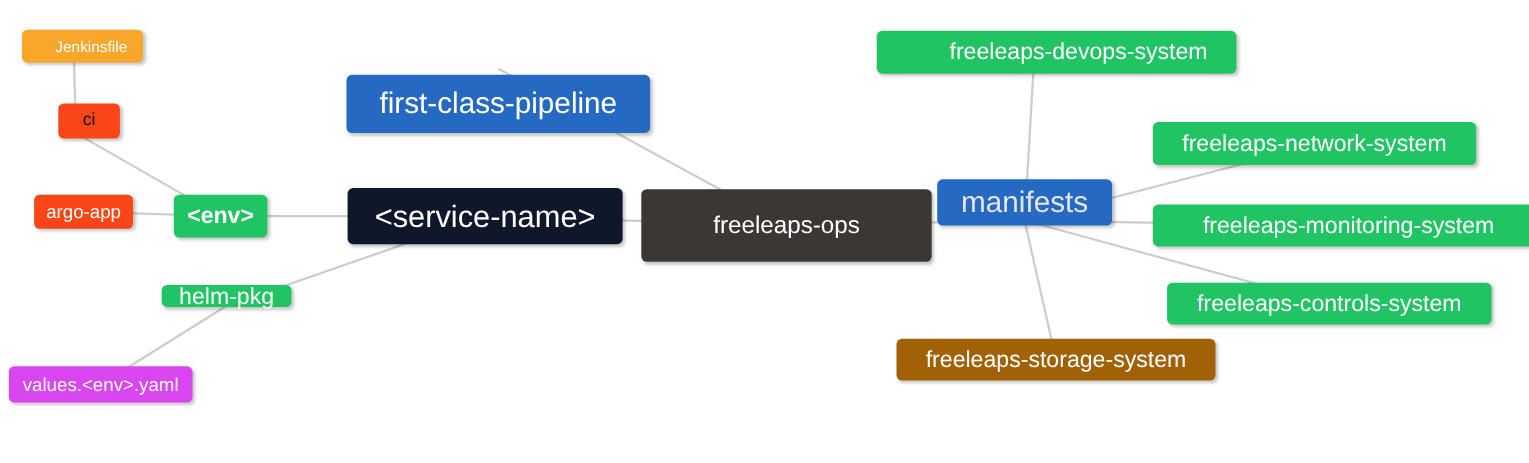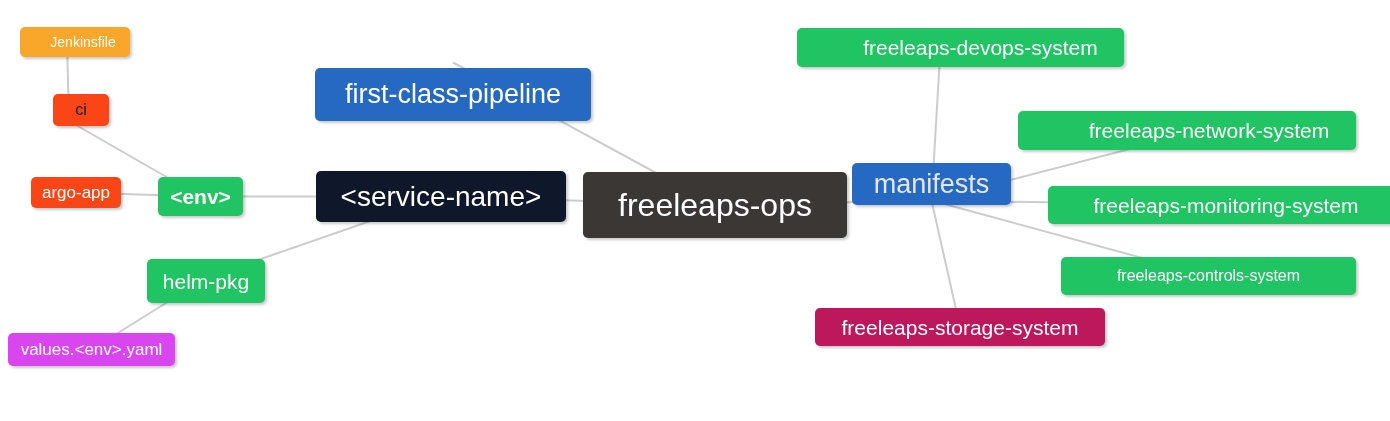--- a/index.html
+++ b/index.html
@@ -52,29 +52,29 @@
       <line x1="200.5" y1="196.5" x2="76" y2="192.5" stroke="#cccccc" stroke-width="2"></line>
       <line x1="69" y1="121" x2="67" y2="42" stroke="#cccccc" stroke-width="2"></line>
       <line x1="206" y1="278" x2="91.5" y2="349.5" stroke="#cccccc" stroke-width="2"></line>
       <line x1="931.5" y1="200.5" x2="940.5" y2="47.5" stroke="#cccccc" stroke-width="2"></line>
       <line x1="931.5" y1="200.5" x2="1201" y2="130.5" stroke="#cccccc" stroke-width="2"></line>
       <line x1="931.5" y1="200.5" x2="1210" y2="205" stroke="#cccccc" stroke-width="2"></line>
       <line x1="931.5" y1="200.5" x2="1208.5" y2="276" stroke="#cccccc" stroke-width="2"></line>
       <line x1="931.5" y1="200.5" x2="960" y2="327" stroke="#cccccc" stroke-width="2"></line>
     </svg>
   <div id="node-layer">
-      <div class="node" style="left: 583px; top: 172px; width: 264px; height: 66px; font-size: 32px; background: rgb(59, 55, 53); color: rgb(255, 255, 255);">freeleaps-ops</div>
+      <div class="node" style="left: 583px; top: 172px; width: 264px; height: 66px; font-size: 22px; background: rgb(59, 55, 53); color: rgb(255, 255, 255);">freeleaps-ops</div>
       <div class="node" style="left: 315px; top: 36px; width: 276px; height: 53px; font-size: 27px; background: rgb(37, 105, 194); color: rgb(255, 255, 255); margin-top: 32px;">first-class-pipeline</div>
       <div class="node" style="left: 316px; top: 171px; width: 250px; height: 51px; font-size: 28px; background: #0f172a; color: rgb(255, 255, 255);">&lt;service-name&gt;</div>
       <div class="node" style="left: 852px; top: 163px; width: 159px; height: 42px; font-size: 27px; background: rgb(37, 105, 194); color: #e5e5e5;">manifests</div>
       <div class="node" style="left: 158px; top: 177px; width: 85px; height: 39px; font-size: 21px; background: rgb(32, 196, 99); color: rgb(255, 255, 255); font-weight: bold;">&lt;env&gt;</div>
-      <div class="node" style="left: 147px; top: 259px; width: 118px; height: 44px; font-size: 21px; background: rgb(32, 196, 99); color: rgb(255, 255, 255);">helm-pkg</div>
+      <div class="node" style="left: 147px; top: 259px; width: 118px; height: 20px; font-size: 21px; background: rgb(32, 196, 99); color: rgb(255, 255, 255);">helm-pkg</div>
       <div class="node" style="left: 53px; top: 94px; width: 56px; height: 32px; font-size: 16px; background: rgb(250, 70, 22); color: #0f172a;">ci</div>
       <div class="node" style="left: 31px; top: 177px; width: 90px; height: 31px; font-size: 17px; background: rgb(250, 70, 22); color: rgb(255, 255, 255);">argo-app</div>
       <div class="node" style="left: 20px; top: 27px; width: 94px; height: 30px; font-size: 14px; background: rgb(248, 167, 43); color: rgb(255, 255, 255); padding-left: 16px;">Jenkinsfile</div>
       <div class="node" style="left: 8px; top: 333px; width: 167px; height: 33px; font-size: 17px; background: #d946ef; color: rgb(255, 255, 255);">values.&lt;env&gt;.yaml</div>
       <div class="node" style="left: 797px; top: 28px; width: 287px; height: 39px; font-size: 21px; background: rgb(32, 196, 99); color: rgb(255, 255, 255); padding-left: 40px;">freeleaps-devops-system</div>
-      <div class="node" style="left: 1018px; top: 111px; width: 294px; height: 39px; font-size: 21px; background: rgb(32, 196, 99); color: rgb(255, 255, 255); padding-left: 44px;">freeleaps-network-system</div>
+      <div class="node" style="left: 1048px; top: 111px; width: 294px; height: 39px; font-size: 21px; background: rgb(32, 196, 99); color: rgb(255, 255, 255);">freeleaps-network-system</div>
       <div class="node" style="left: 1048px; top: 186px; width: 356px; height: 38px; font-size: 21px; background: rgb(32, 196, 99); color: rgb(255, 255, 255);">freeleaps-monitoring-system</div>
-      <div class="node" style="left: 1061px; top: 257px; width: 295px; height: 38px; font-size: 16px; background: rgb(32, 196, 99); color: rgb(255, 255, 255);">freeleaps-controls-system</div>
-      <div class="node" style="left: 815px; top: 308px; width: 290px; height: 38px; font-size: 21px; background: #be185d; color: rgb(255, 255, 255);">freeleaps-storage-system</div>
+      <div class="node" style="left: 1061px; top: 257px; width: 295px; height: 38px; font-size: 21px; background: rgb(32, 196, 99); color: rgb(255, 255, 255);">freeleaps-controls-system</div>
+      <div class="node" style="left: 815px; top: 308px; width: 290px; height: 38px; font-size: 21px; background: #a16207; color: rgb(255, 255, 255);">freeleaps-storage-system</div>
     </div>
 </div>
 
 </body></html>

